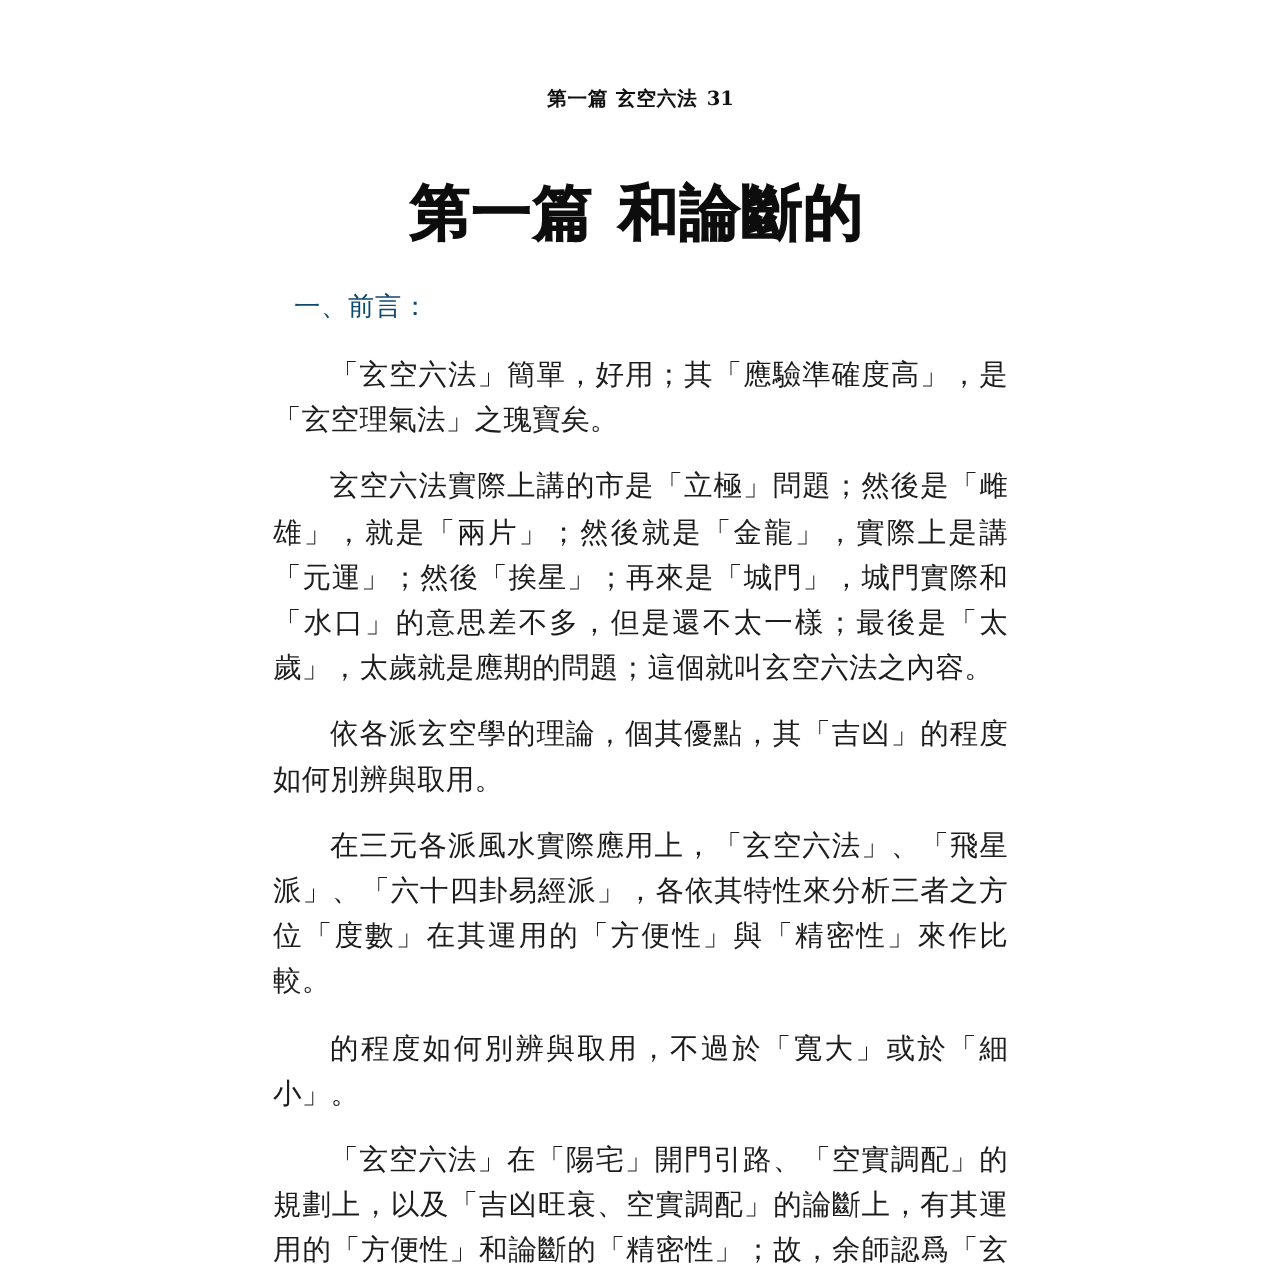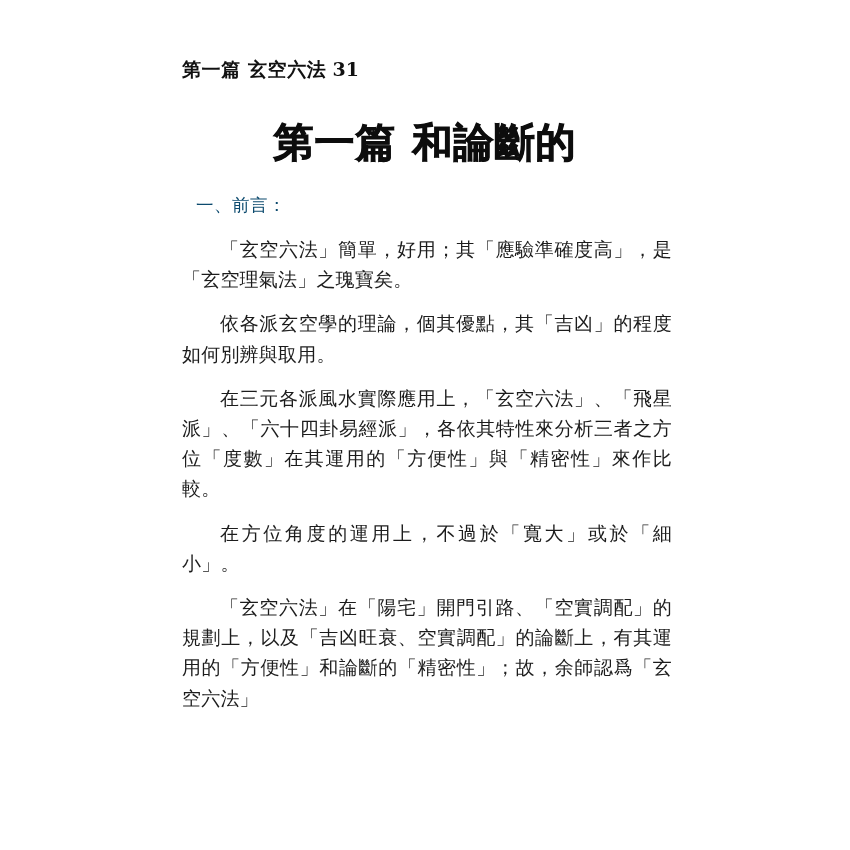--- a/index.html
+++ b/index.html
@@ -17,24 +17,24 @@
     font-family: "DejaVu Serif", "Liberation Serif", serif;
     color: #1a1a1a;
   }
 
   
   .running-header {
     position: absolute;
     top: 57px;
     left: 182px;
     right: 178px;
-    text-align: left;
+    text-align: center;
     font-family: "DejaVu Sans", "Liberation Sans", sans-serif;
     font-weight: bold;
-    font-size: 19px;
+    font-size: 13px;
     letter-spacing: 0.6px;
     color: #111111;
     white-space: nowrap;
   }
   .running-header .hdr-title {
     margin-right: 6px;
   }
   .running-header .hdr-page {
     font-family: "DejaVu Serif", "Liberation Serif", serif;
     font-weight: bold;
@@ -104,20 +104,21 @@
 
   <div class="chapter-title">
     <span>第一篇</span><span class="ct-gap"></span><span>和論斷的</span>
   </div>
 
   <div class="body-col">
 
     <div class="section-heading">一、前言：</div>
 
     <p class="para">「玄空六法」簡單，好用；其「應驗準確度高」，是「玄空理氣法」之瑰寶矣。</p>
+    <p class="para">玄空六法實際上講的市是「立極」問題；然後是「雌雄」，就是「兩片」；然後就是「金龍」，實際上是講「元運」；然後「挨星」；再來是「城門」，城門實際和「水口」的意思差不多，但是還不太一樣；最後是「太歲」，太歲就是應期的問題；這個就叫玄空六法之內容。</p>
     <p class="para">依各派玄空學的理論，個其優點，其「吉凶」的程度如何別辨與取用。</p>
     <p class="para">在三元各派風水實際應用上，「玄空六法」、「飛星派」、「六十四卦易經派」，各依其特性來分析三者之方位「度數」在其運用的「方便性」與「精密性」來作比較。</p>
-    <p class="para">在方位角度的運用上，不過於「寬大」或於「細小」。</p>
+    <p class="para">的程度如何別辨與取用，不過於「寬大」或於「細小」。</p>
     <p class="para">「玄空六法」在「陽宅」開門引路、「空實調配」的規劃上，以及「吉凶旺衰、空實調配」的論斷上，有其運用的「方便性」和論斷的「精密性」；故，余師認爲「玄空六法」</p>
 
   </div>
 
 </div>
 
 </body></html>

